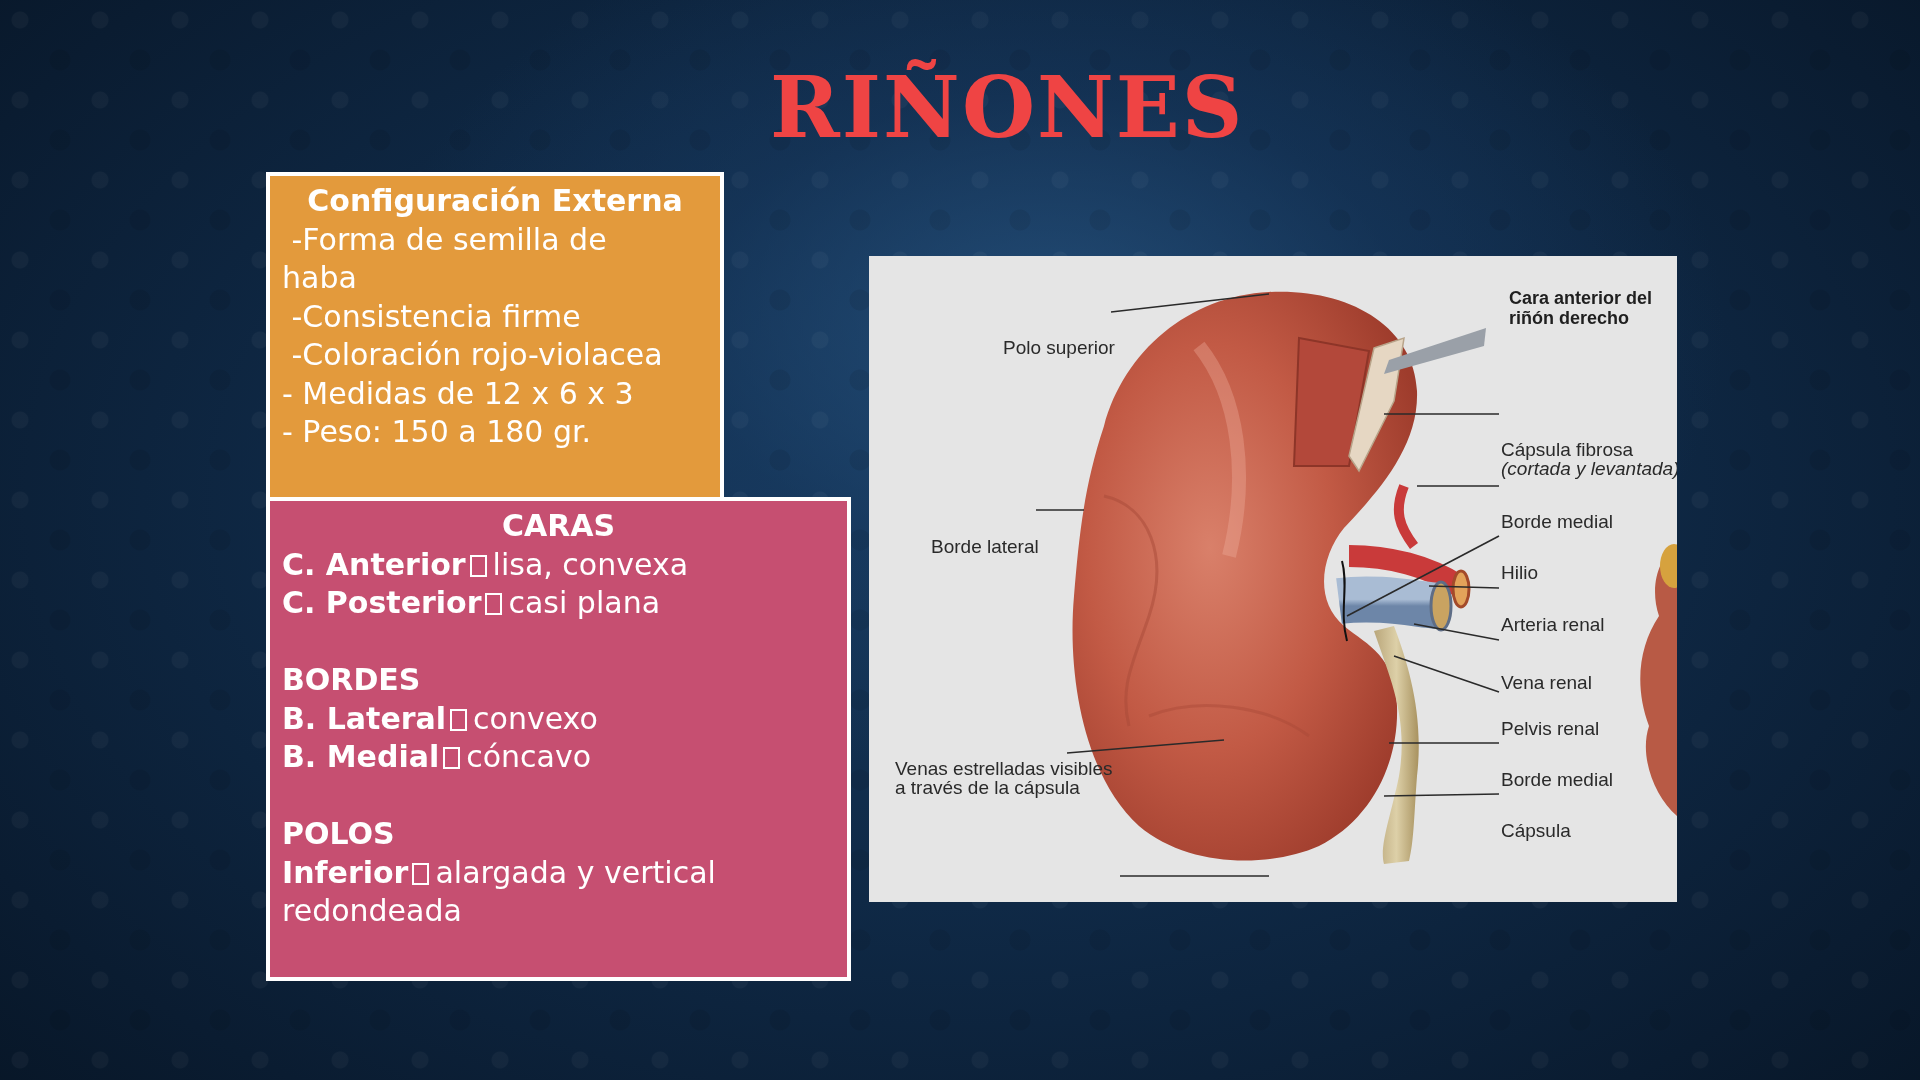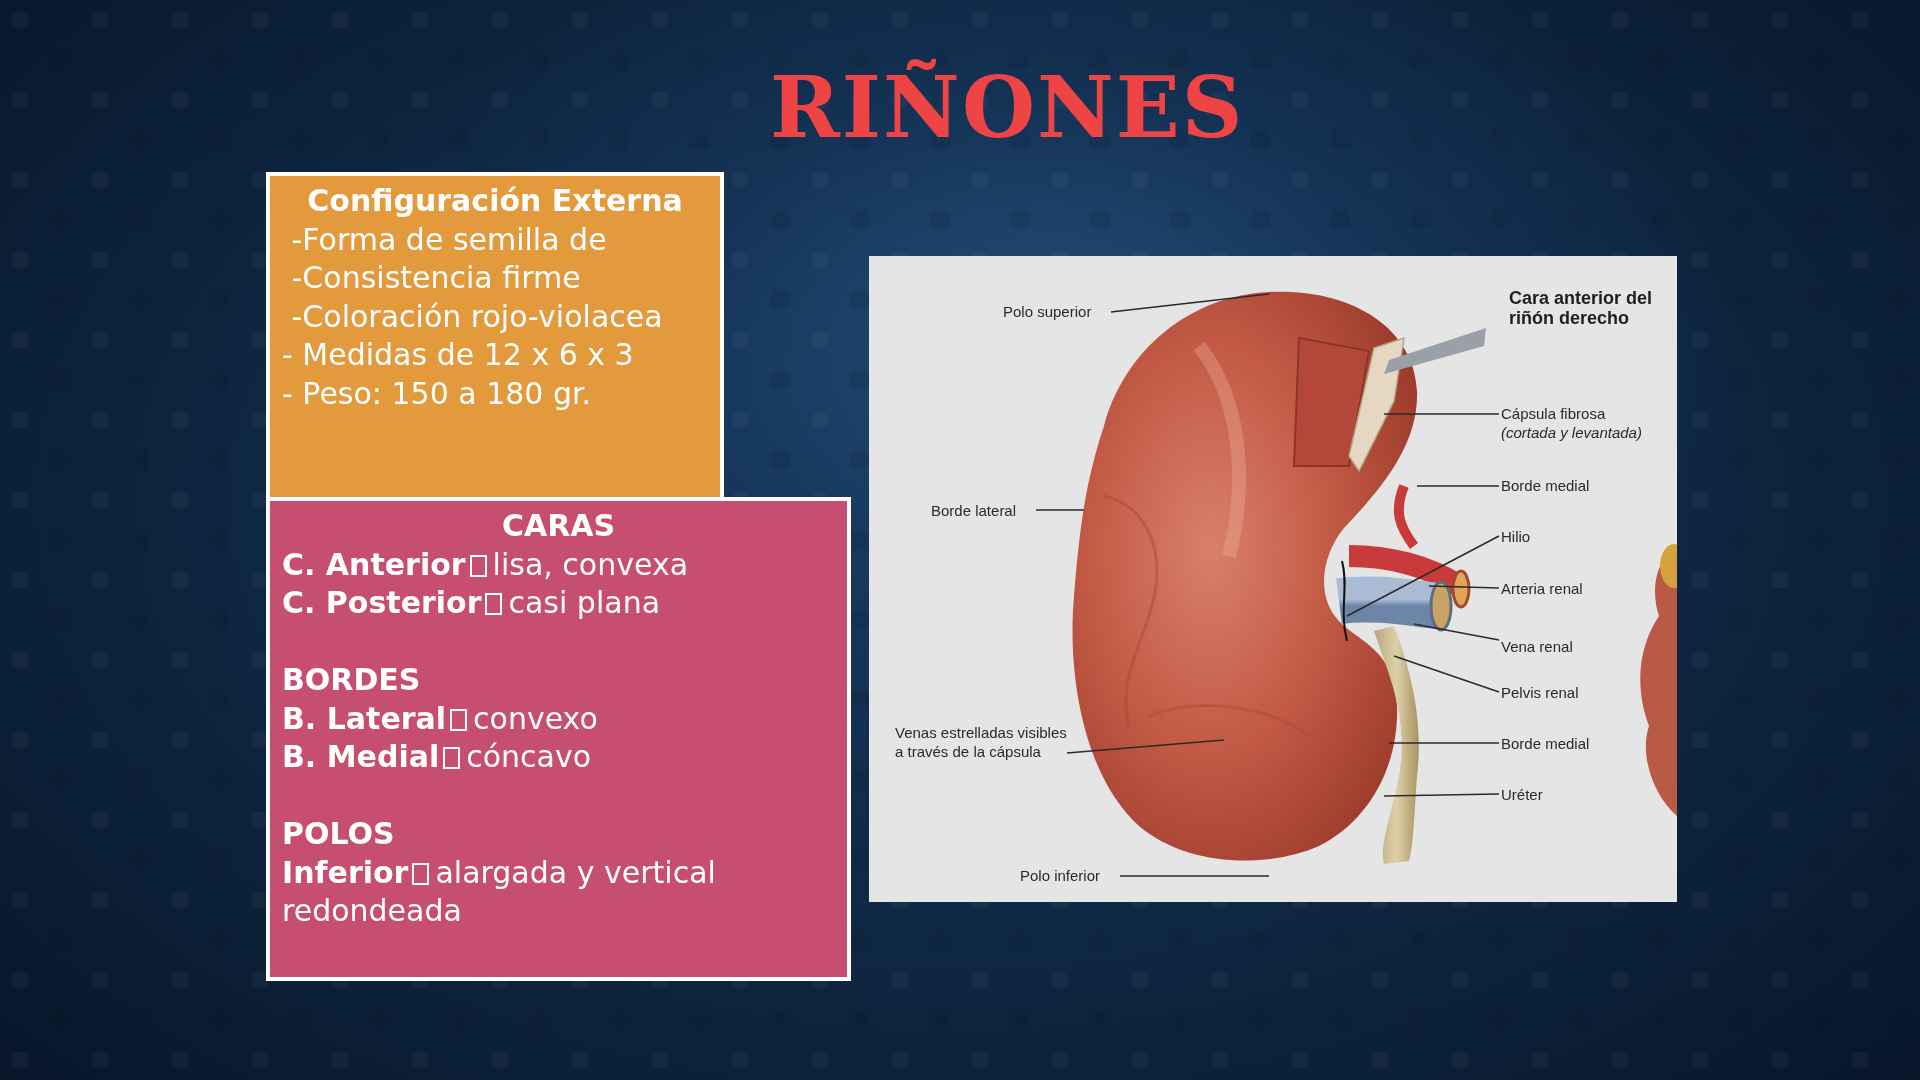--- a/index.html
+++ b/index.html
@@ -48,39 +48,40 @@
     border: 2px solid #fff; vertical-align: -2px; margin: 0 6px 0 4px;
   }
   .figure {
     position: absolute; left: 869px; top: 256px; width: 808px; height: 646px;
     background: #e5e5e5;
     overflow: hidden;
   }
   .figure svg { position: absolute; left: 0; top: 0; }
   .lbl {
     position: absolute; font-family: "Liberation Sans", sans-serif;
-    font-size: 15px; color: #2a2a2a; white-space: nowrap; line-height: 19px;
+    font-size: 19px; color: #2a2a2a; white-space: nowrap; line-height: 19px; margin-top: 36px;
   }
   .lbl.it { font-style: italic; }
   .fig-title {
     position: absolute; left: 640px; top: 32px;
     font-family: "Liberation Sans", sans-serif; font-weight: bold;
     font-size: 18px; line-height: 20px; color: #1f1f1f;
   }
 </style>
 </head>
 <body>
 
 <div class="damask"></div>
 
 <div class="title">RIÑONES</div>
 
 <div class="box box-ext">
   <div class="hdr">Configuración Externa</div>
   <div class="line"> -Forma de semilla de</div>
+  <div class="line">haba</div>
   <div class="line"> -Consistencia firme</div>
   <div class="line"> -Coloración rojo-violacea</div>
   <div class="line">- Medidas de 12 x 6 x 3</div>
   <div class="line">- Peso: 150 a 180 gr.</div>
 </div>
 
 <div class="box box-caras">
   <div class="hdr">CARAS</div>
   <div class="line"><span class="b">C. Anterior</span><span class="sym"></span><span>lisa, convexa</span></div>
   <div class="line"><span class="b">C. Posterior</span><span class="sym"></span><span>casi plana</span></div>
@@ -165,14 +166,14 @@
   <div class="lbl" style="left:151px; top:610px;">Polo inferior</div>
 
   <div class="lbl" style="left:632px; top:148px;">Cápsula fibrosa</div>
   <div class="lbl it" style="left:632px; top:167px;">(cortada y levantada)</div>
   <div class="lbl" style="left:632px; top:220px;">Borde medial</div>
   <div class="lbl" style="left:632px; top:271px;">Hilio</div>
   <div class="lbl" style="left:632px; top:323px;">Arteria renal</div>
   <div class="lbl" style="left:632px; top:381px;">Vena renal</div>
   <div class="lbl" style="left:632px; top:427px;">Pelvis renal</div>
   <div class="lbl" style="left:632px; top:478px;">Borde medial</div>
-  <div class="lbl" style="left:632px; top:529px;">Uréter</div>
+  <div class="lbl" style="left:632px; top:529px;">Cápsula</div>
 </div>
 
 </body></html>

